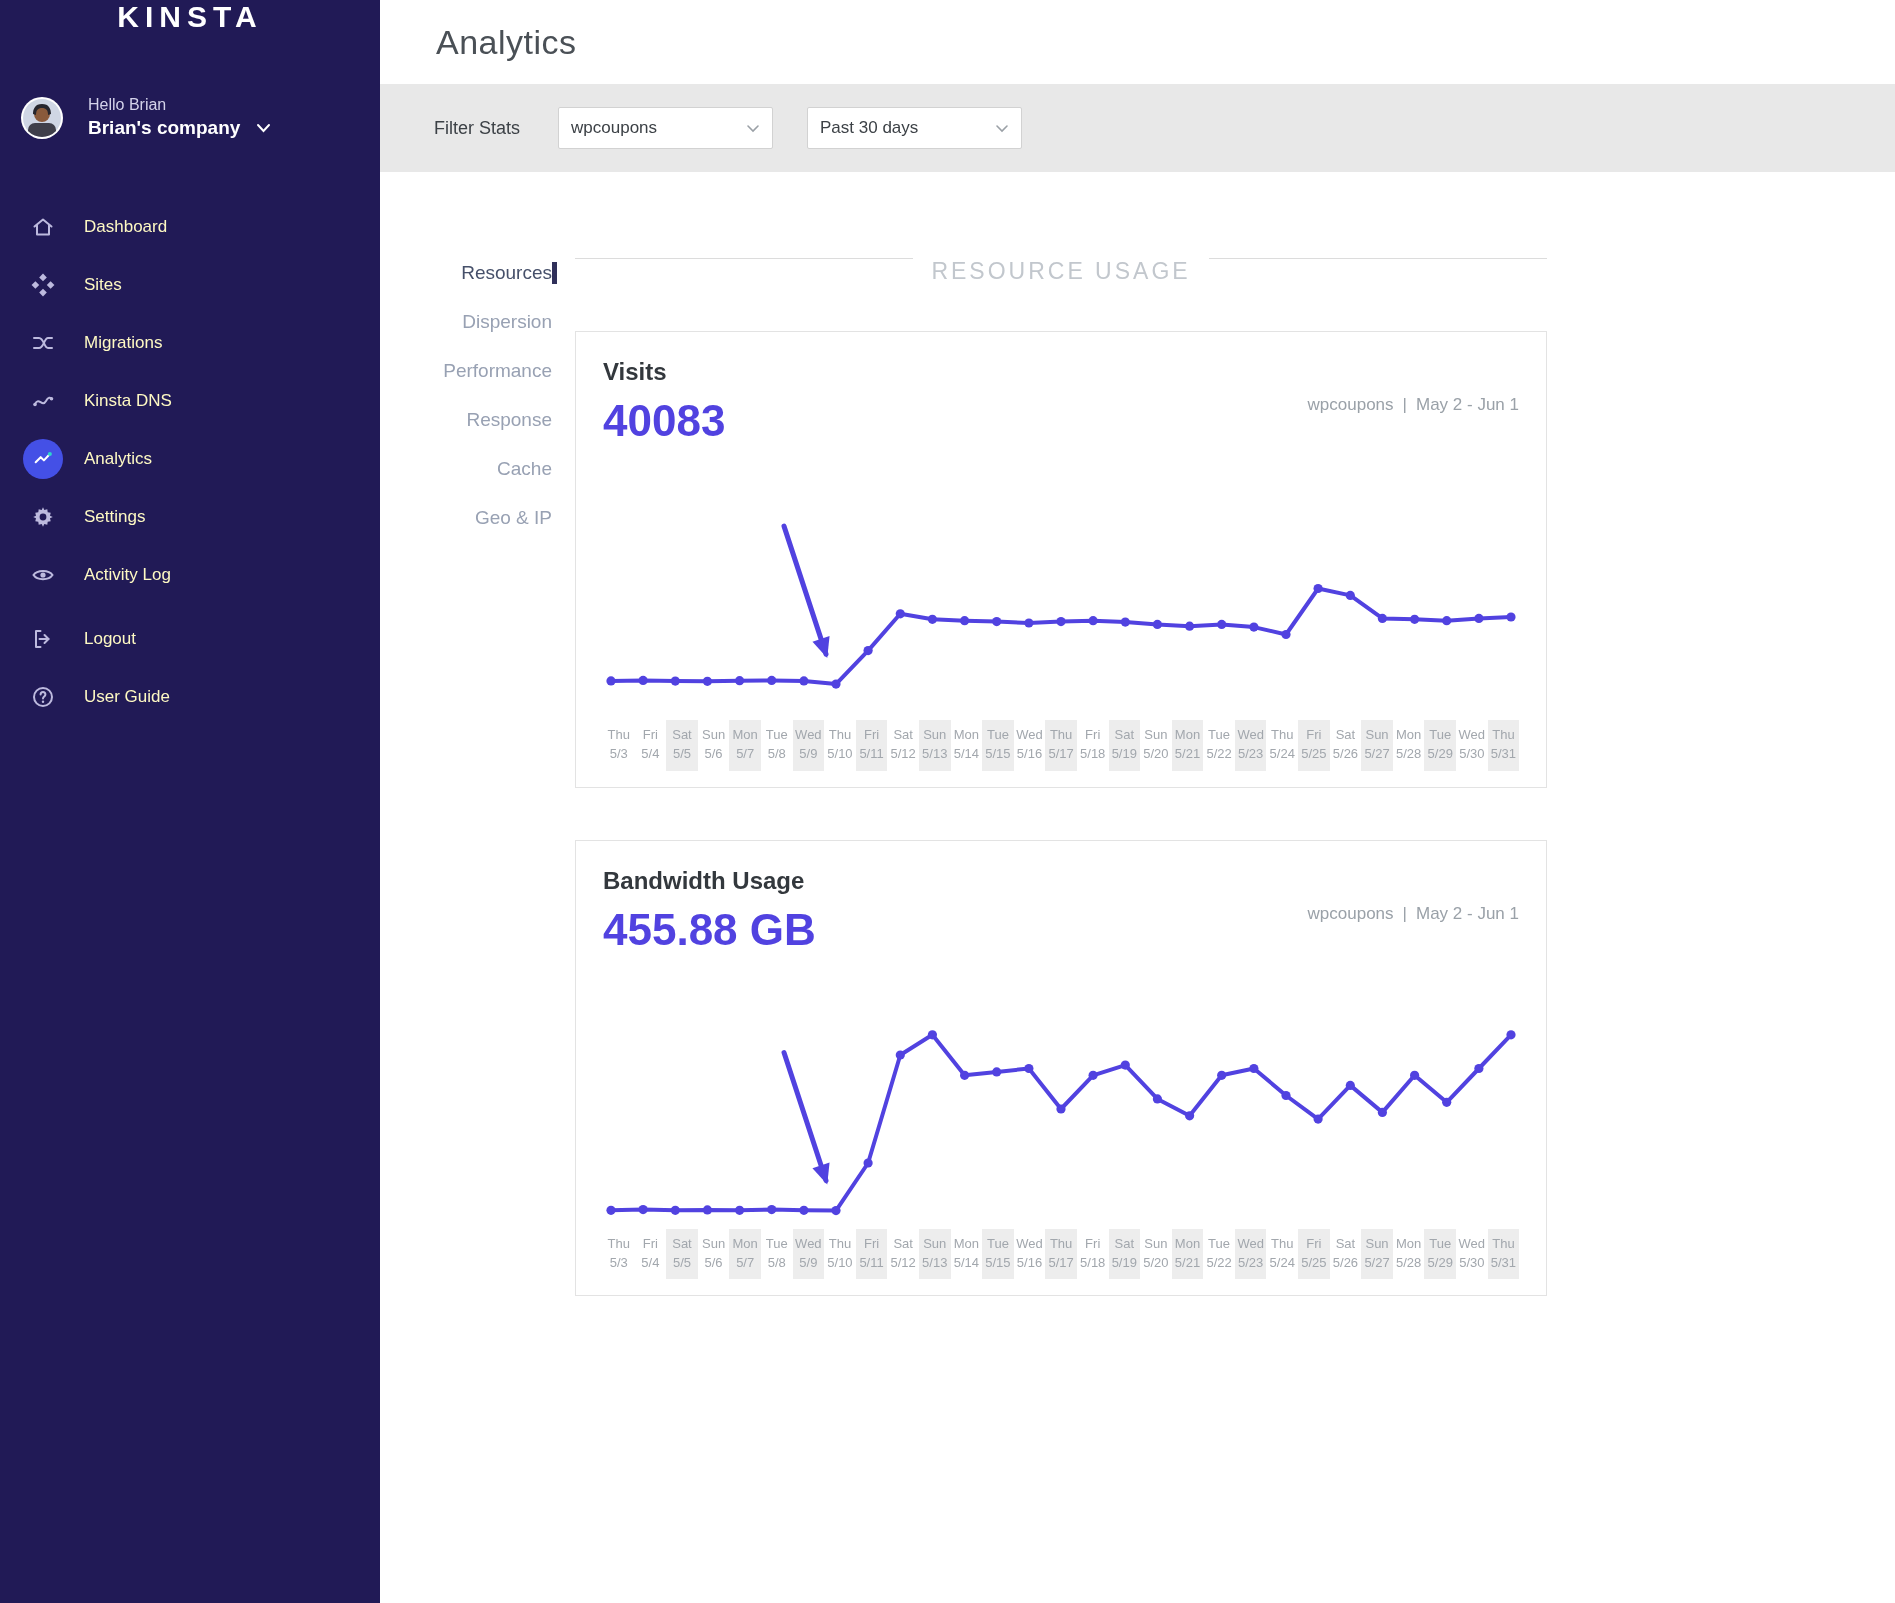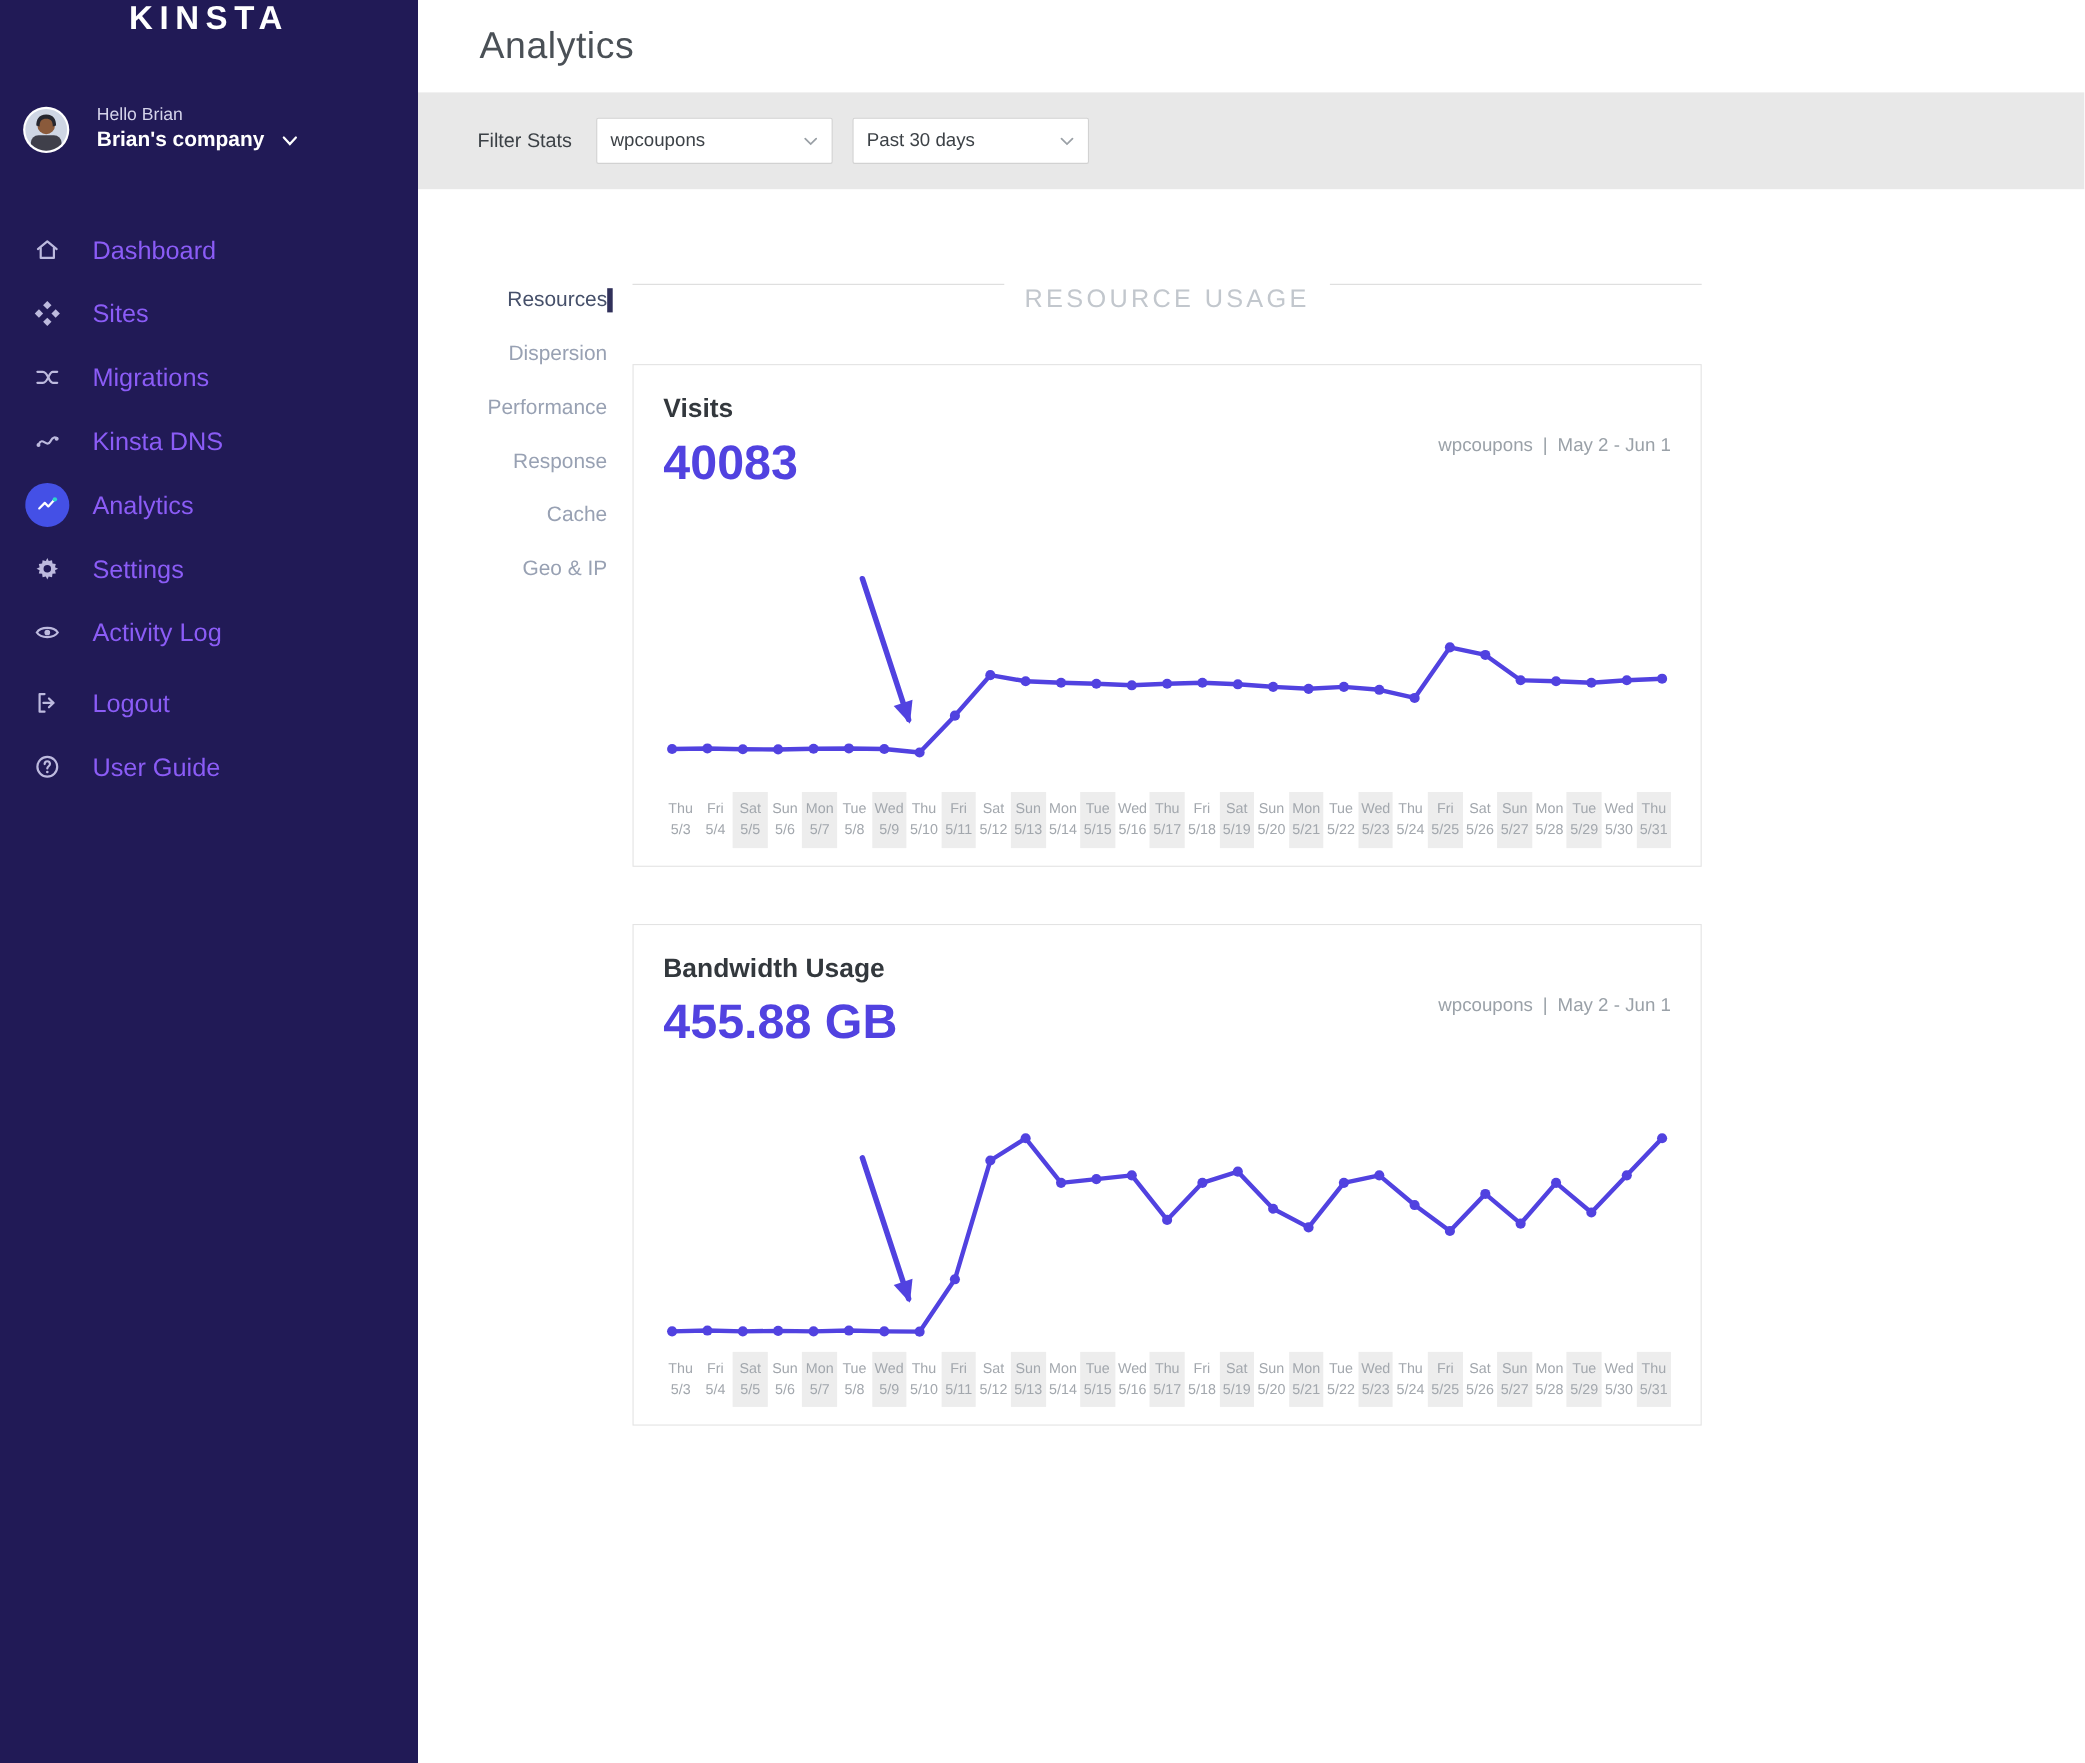--- a/index.html
+++ b/index.html
@@ -13,28 +13,28 @@
   .avatar{width:44px;height:44px;margin-right:24px;flex-shrink:0}
   .greet{font-size:16px;color:#d4d3ea;margin-bottom:3px}
   .company-row{display:flex;align-items:center;gap:16px}
   .company{font-size:19px;font-weight:700;color:#fff}
   .chev{display:flex;align-items:center;cursor:pointer}
   .nav-item{display:flex;align-items:center;height:58px;padding-left:30px;cursor:pointer}
   .nav-icon{width:26px;height:26px;color:#bdbade;margin-right:28px;display:flex;align-items:center;justify-content:center;flex-shrink:0}
   .nav-icon svg{width:24px;height:24px}
   .nav-item.active .nav-icon{width:40px;height:40px;background:#4450e6;border-radius:50%;color:#fff;margin-left:-7px;margin-right:21px}
   .nav-item.active .nav-icon svg{width:22px;height:22px}
-  .nav-label{font-size:23px;color:#8b5cf6}
+  .nav-label{font-size:17px;color:#fef9c3}
   .nav-item.logout{margin-top:6px}
 
   
   .main{flex:1;display:flex;flex-direction:column;background:#fff}
   .topbar{height:84px;display:flex;align-items:center;padding-left:56px;background:#fff}
   .page-title{font-size:34px;font-weight:300;color:#4a5056;letter-spacing:.5px}
-  .filterbar{height:88px;background:#e8e8e8;display:flex;align-items:center;padding-left:54px;gap:18px;flex-shrink:0}
+  .filterbar{height:88px;background:#e8e8e8;display:flex;align-items:center;padding-left:54px;gap:34px;flex-shrink:0}
   .filter-label{font-size:18px;color:#3c4146;margin-right:4px}
   .select{width:215px;height:42px;background:#fff;border:1px solid #d2d2d2;border-radius:2px;display:flex;align-items:center;justify-content:space-between;padding:0 12px;font-size:17px;color:#3c4146;cursor:pointer}
   .sel-chev{display:flex;align-items:center}
 
   .content{display:flex;padding-top:86px}
   .subnav{width:177px;flex-shrink:0;padding-top:4px}
   .subnav-item{font-size:19px;color:#98a1b3;text-align:right;border-right:5px solid transparent;margin-bottom:27px;white-space:nowrap;cursor:pointer}
   .subnav-item.active{color:#46506a;border-right-color:#30305a}
 
   .charts-col{width:972px;margin-left:18px}

